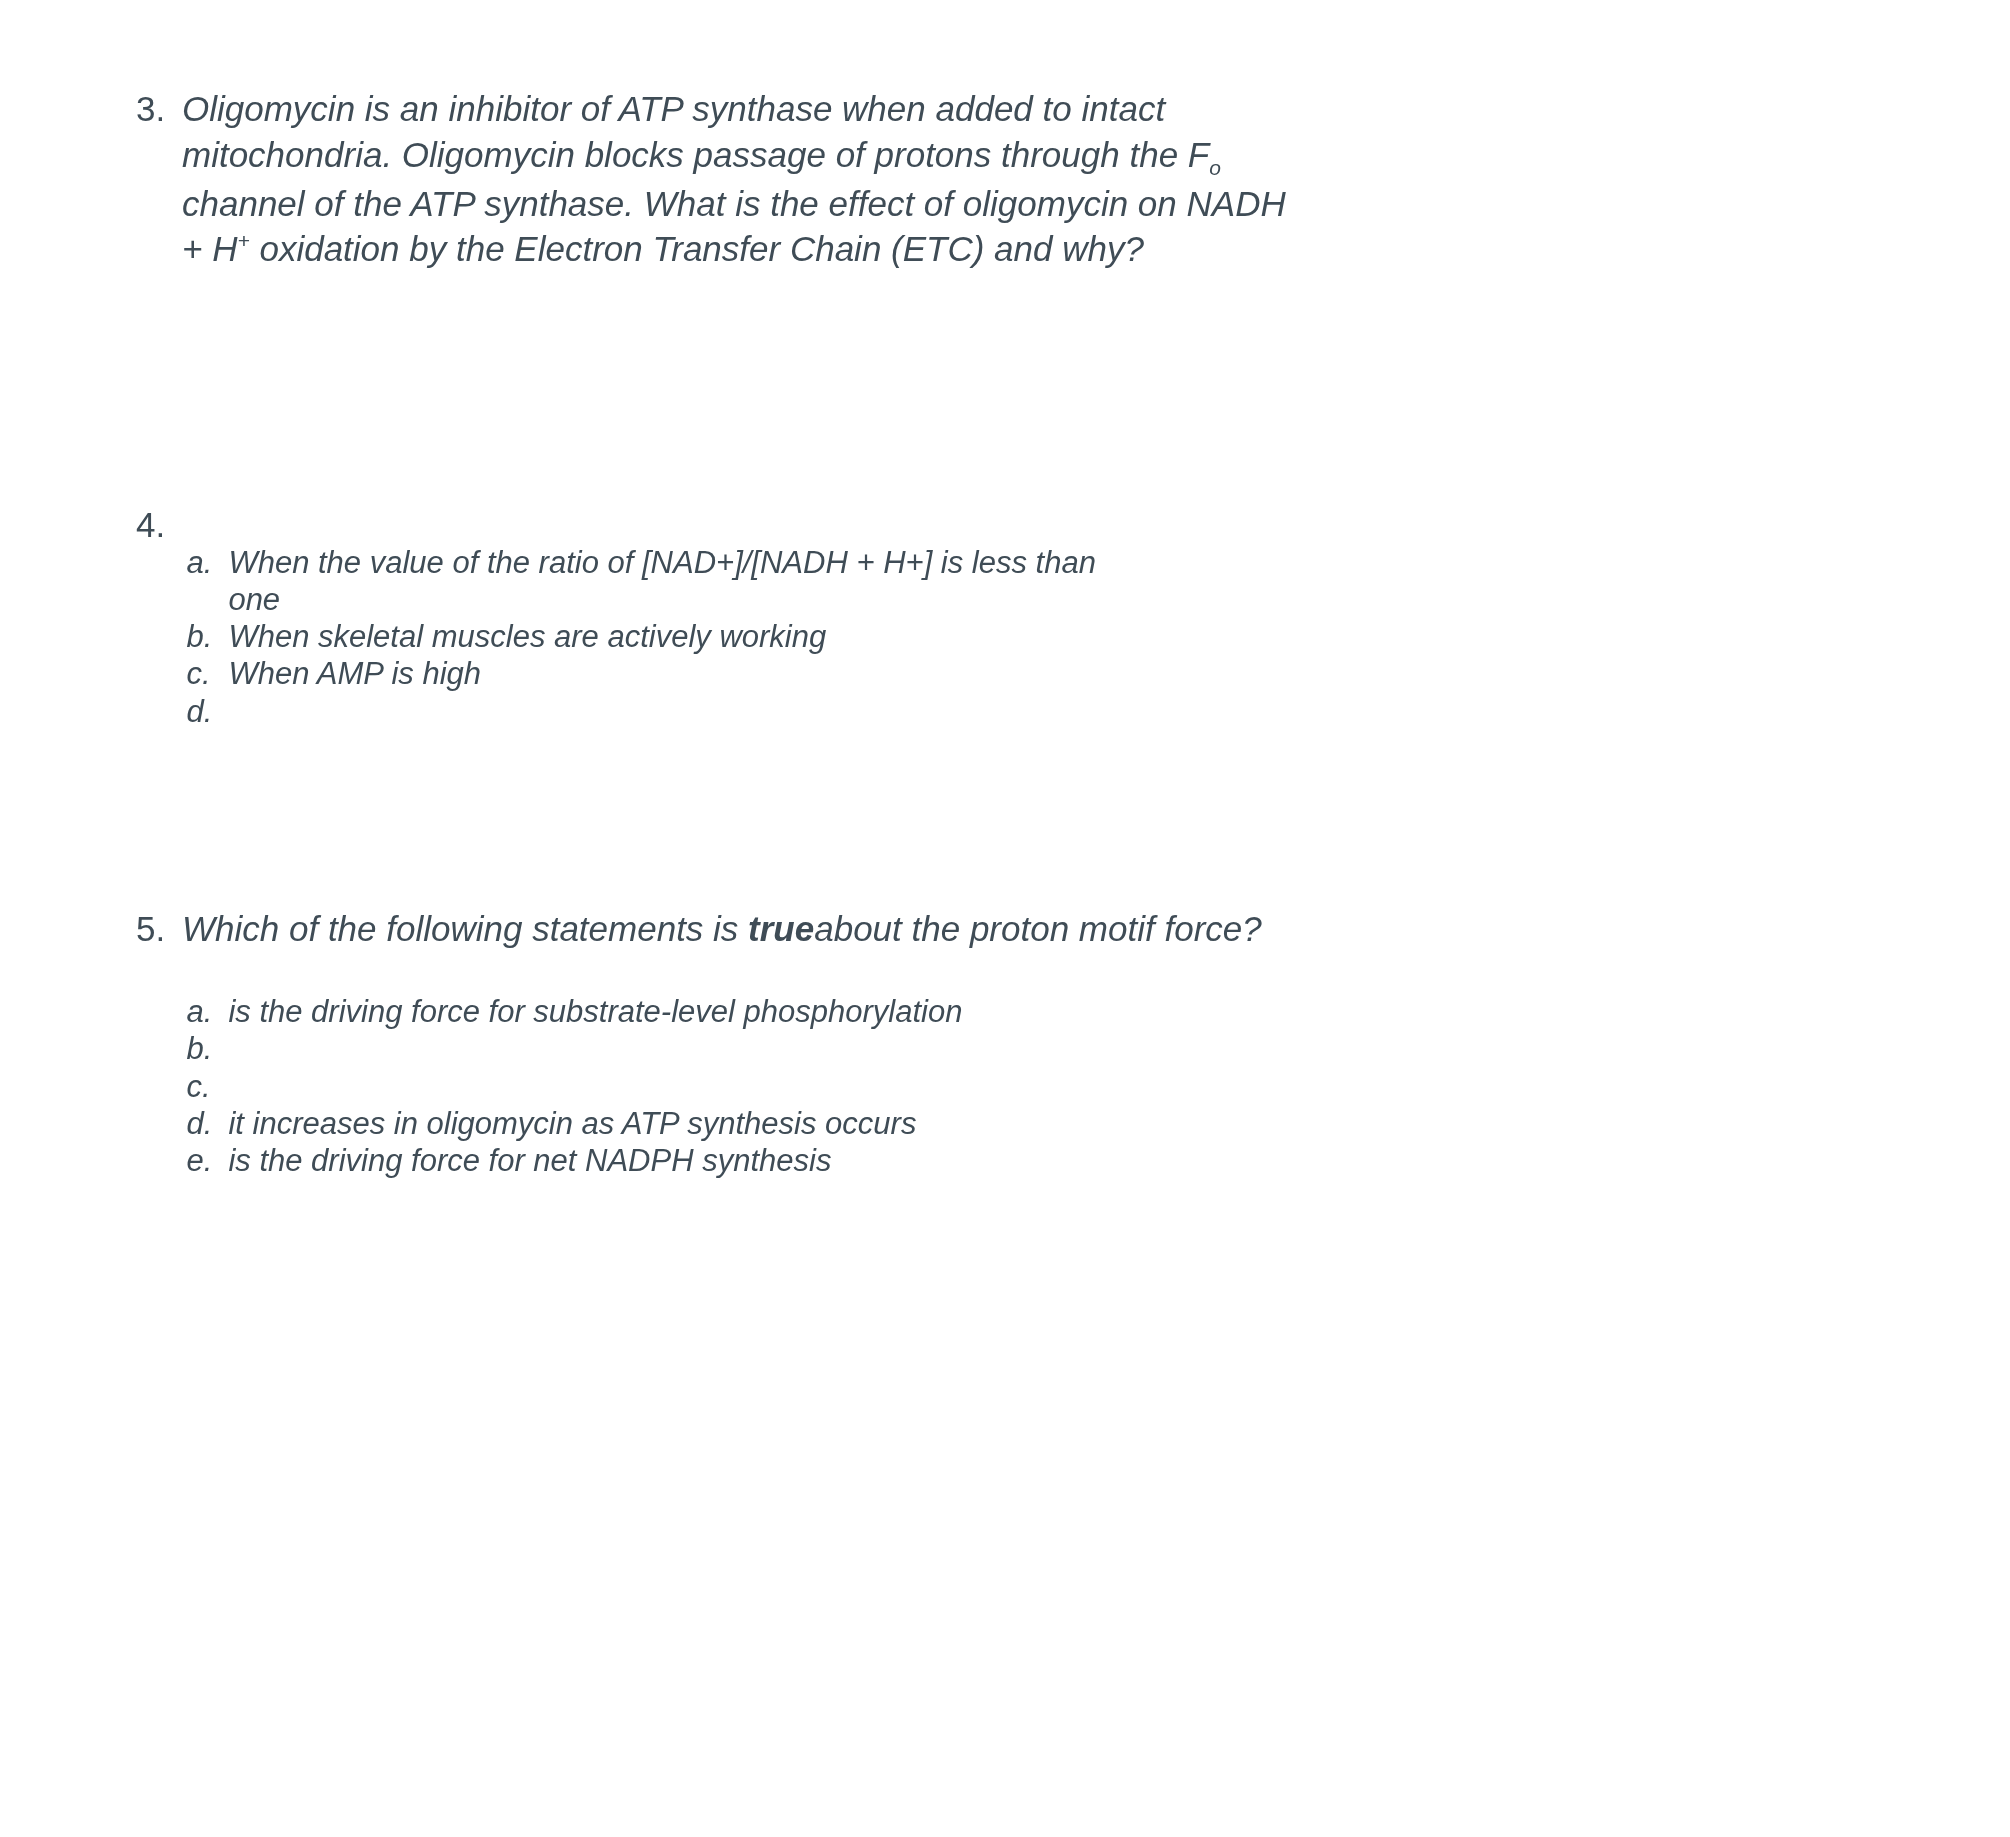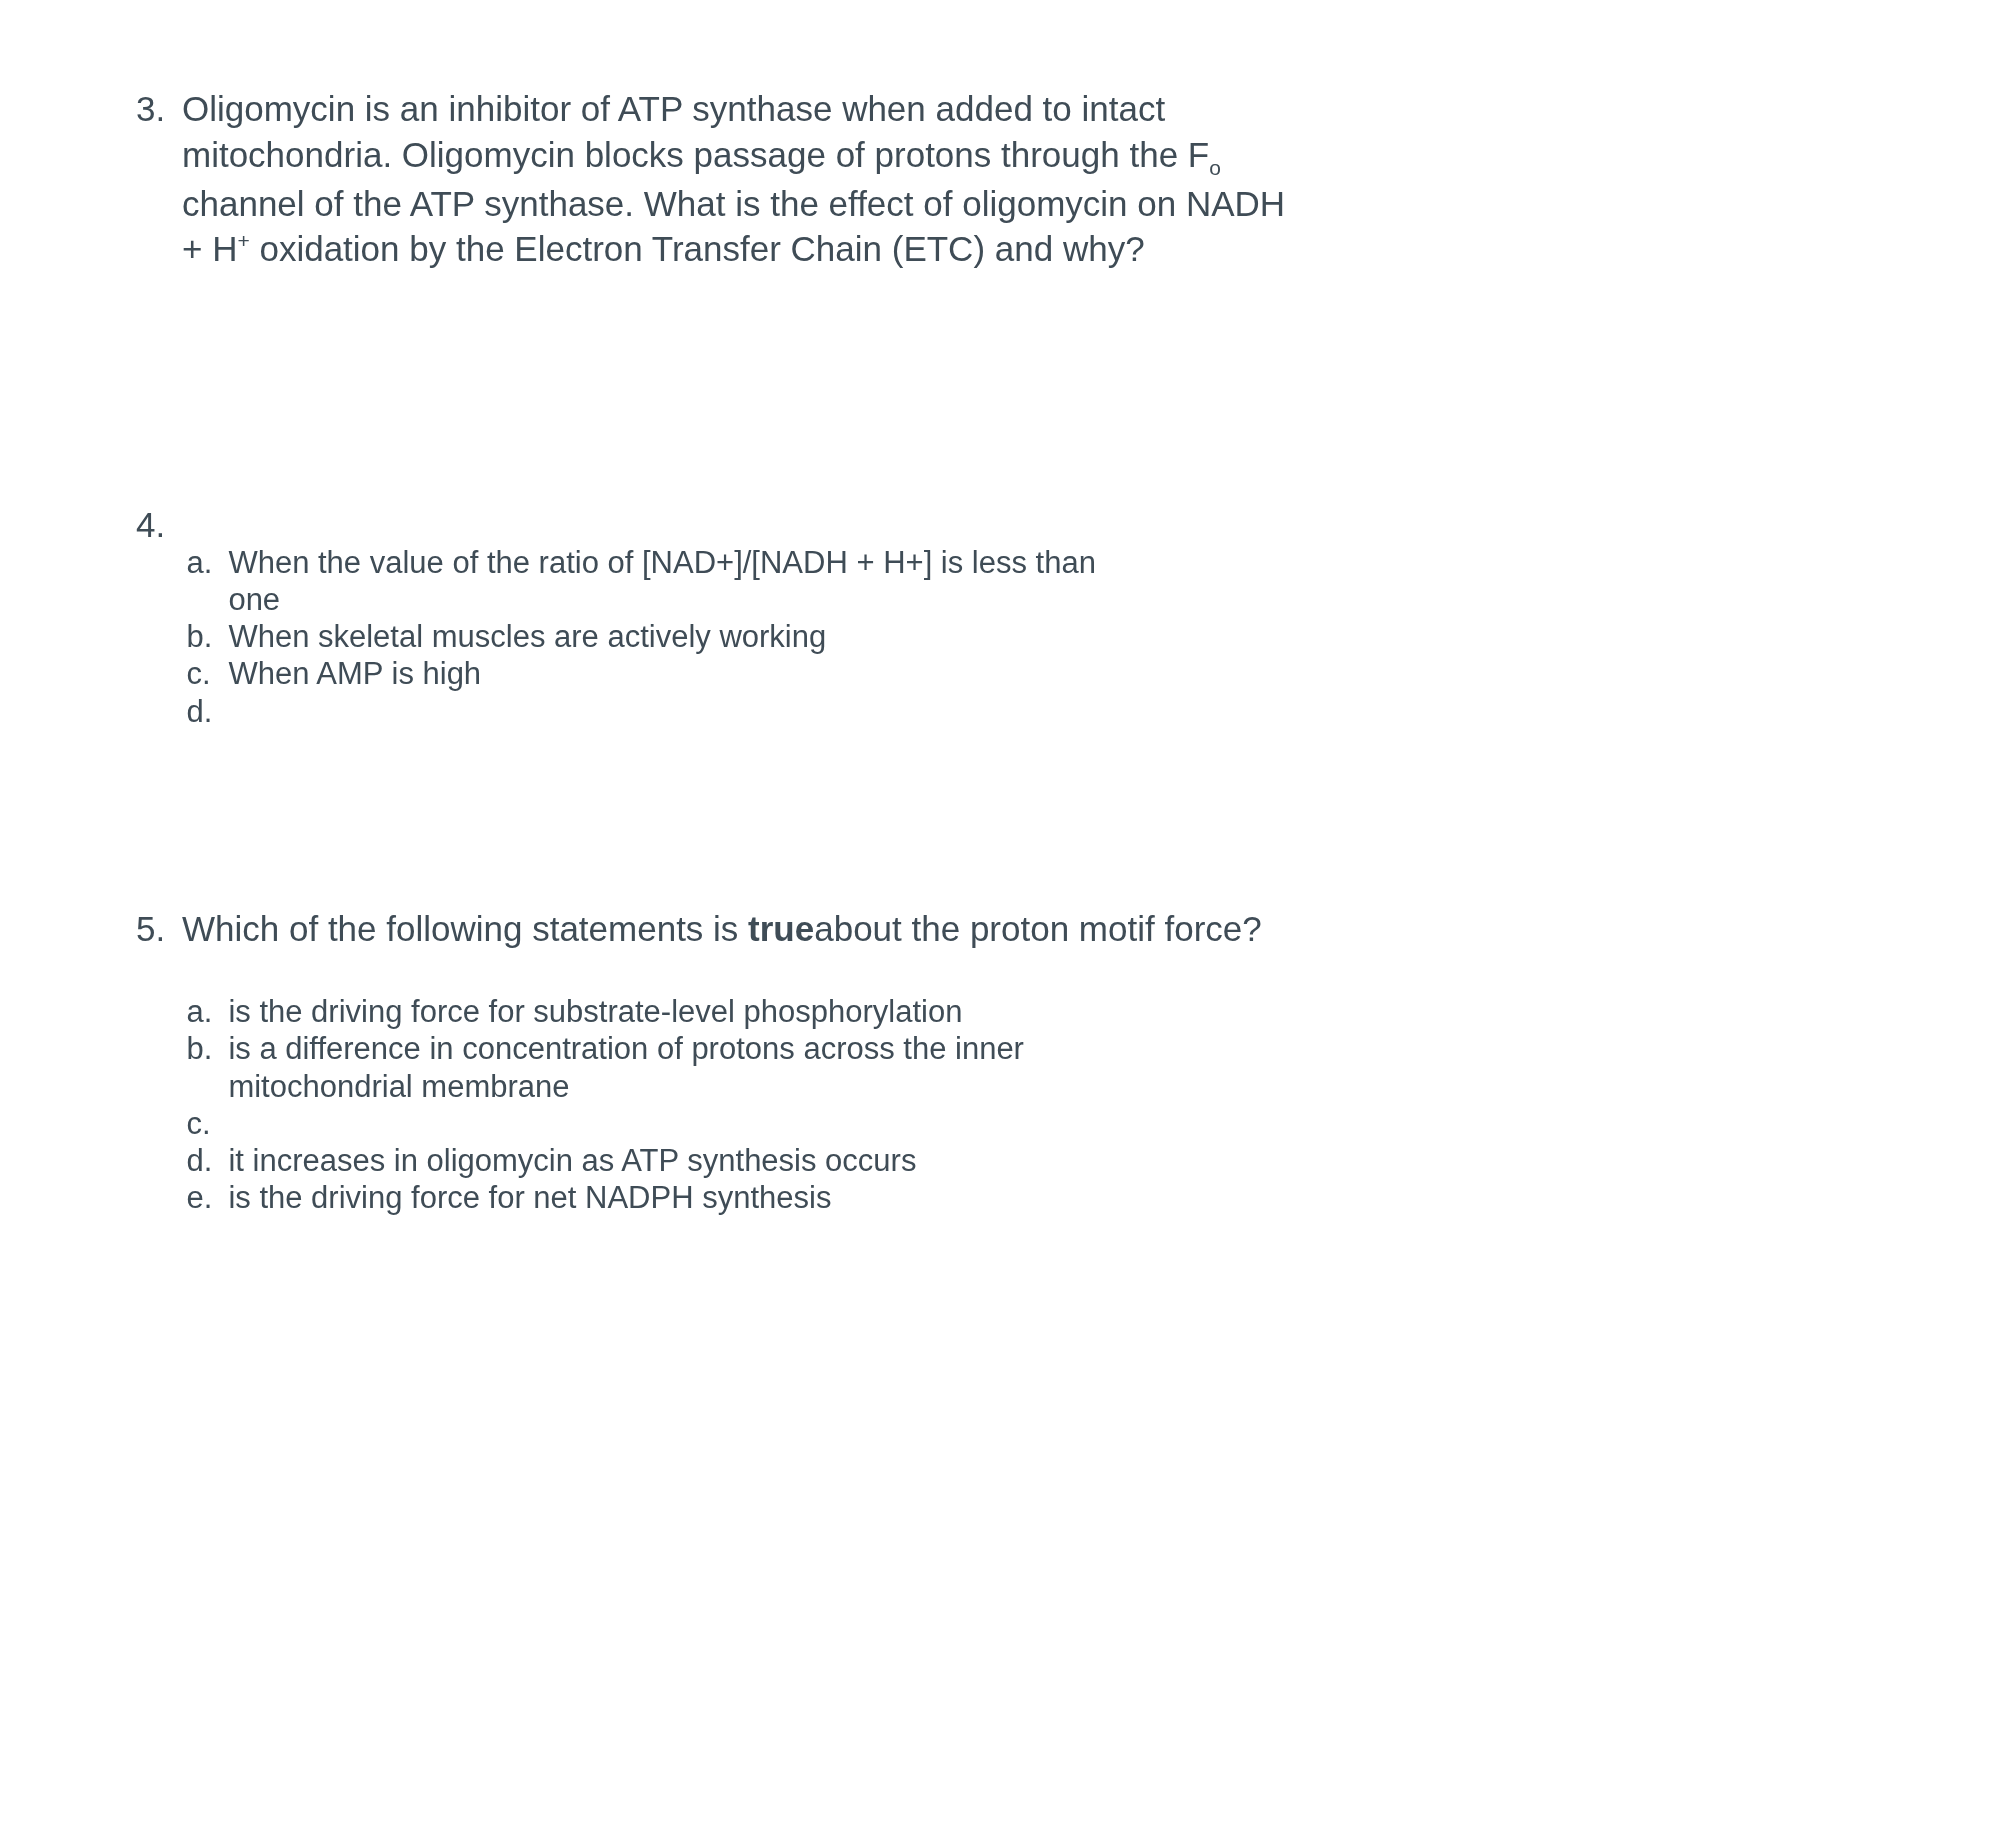--- a/index.html
+++ b/index.html
@@ -21,20 +21,21 @@
     display: flex;
     align-items: flex-start;
   }
   .qnum {
     flex: 0 0 46px;
     font-size: 35px;
     line-height: 1.3;
   }
   .qbody {
     flex: 1 1 auto;
+    font-style: italic;
   }
   .qtext {
     margin: 0;
     font-size: 35px;
     line-height: 1.3;
     max-width: 1124px;
   }
   .sub {
     font-size: 21px;
     vertical-align: sub;
@@ -107,21 +108,20 @@
     <div class="qnum">5.</div>
     <div class="qbody">
       <p class="qtext"><span>Which of the following statements is </span><span class="bold">true</span><span>about the proton motif force?</span></p>
       <ul class="options">
         <li class="option">
           <span class="opt-letter">a.</span>
           <span class="opt-text">is the driving force for substrate-level phosphorylation</span>
         </li>
         <li class="option">
           <span class="opt-letter">b.</span>
-          <span class="opt-text">is a difference in concentration of protons across the inner mitochondrial membrane</span>
         </li>
         <li class="option">
           <span class="opt-letter">c.</span>
         </li>
         <li class="option">
           <span class="opt-letter">d.</span>
           <span class="opt-text">it increases in oligomycin as ATP synthesis occurs</span>
         </li>
         <li class="option">
           <span class="opt-letter">e.</span>

